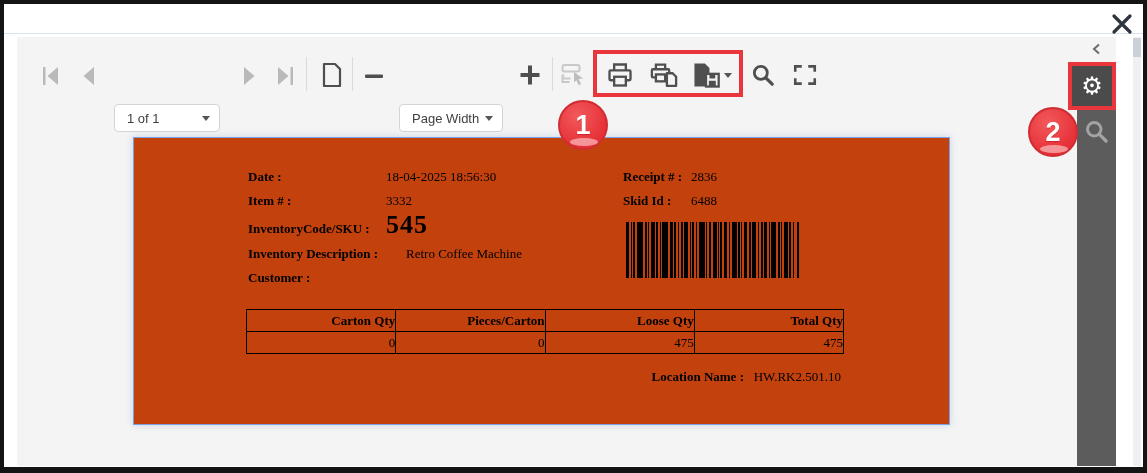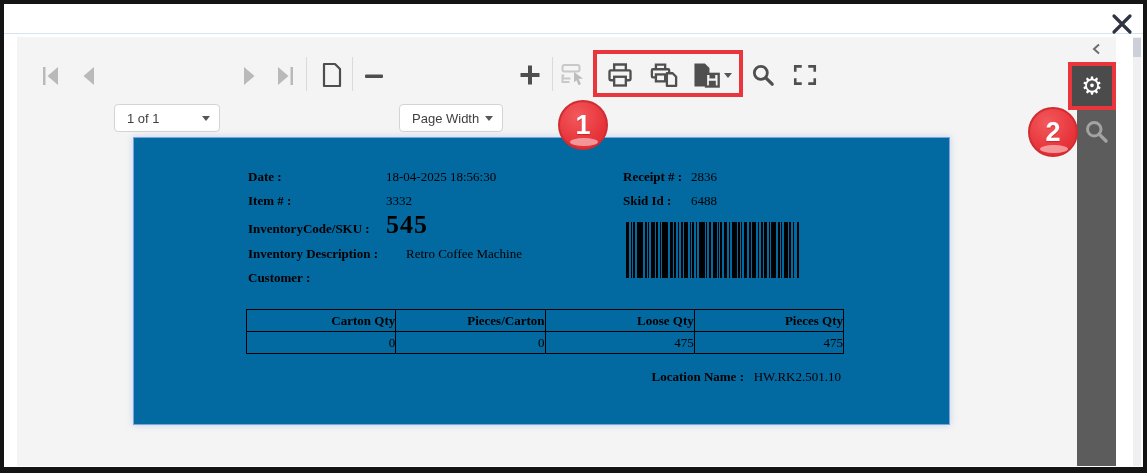--- a/index.html
+++ b/index.html
@@ -54,21 +54,21 @@
   .sidebar-strip { position:absolute; left:1077px; top:62px; width:39px; height:404px; background:#5c5c5c; z-index:2; }
   .sidebar-collapse { position:absolute; left:1090px; top:42px; width:16px; height:16px; cursor:pointer; z-index:4; }
   .gear-glyph { color:#fff; font-size:24px; line-height:1; font-family:"DejaVu Sans", sans-serif; }
   .sidebar-search { position:absolute; left:1083px; top:118px; width:27px; height:27px; cursor:pointer; z-index:10; }
   
   .scroll-track { position:absolute; left:1133px; top:37px; width:8px; height:429px; background:#f0f0f2; z-index:4; }
   .scroll-thumb { position:absolute; left:0; top:1px; width:8px; height:19px; background:#ccd0d8; cursor:pointer; }
   
   .doc-page {
     position:absolute; left:133px; top:137px; width:817px; height:288px;
-    background:#0369a1; border:1px solid #7aa5e2; box-shadow:0 0 7px rgba(110,145,205,.35);
+    background:#c2410c; border:1px solid #7aa5e2; box-shadow:0 0 7px rgba(110,145,205,.35);
     z-index:6; font-family:"Liberation Serif","DejaVu Serif",serif; color:#000;
   }
   .field-row { position:absolute; display:flex; align-items:baseline; font-size:13px; white-space:nowrap; }
   .field-row .lab { font-weight:bold; }
   .rowL .lab { width:138px; }
   .rowR .lab { width:68px; }
   .val-big { font-size:26px; font-weight:bold; letter-spacing:1px; }
   .barcode { position:absolute; left:492px; top:84px; width:176px; height:56px; display:flex; align-items:stretch; }
   .barcode .bar { height:100%; }
   .doc-table {
@@ -341,21 +341,21 @@
         <div class="bar" style="width: 3px; background: transparent;"></div>
         <div class="bar" style="width: 2px; background: rgb(0, 0, 0);"></div>
       </div>
 
     <table class="doc-table">
       <thead>
         <tr>
           <th>Carton Qty</th>
           <th>Pieces/Carton</th>
           <th>Loose Qty</th>
-          <th>Pieces Qty</th>
+          <th>Total Qty</th>
         </tr>
       </thead>
       <tbody>
         <tr>
           <td>0</td>
           <td>0</td>
           <td>475</td>
           <td>475</td>
         </tr>
       </tbody>

